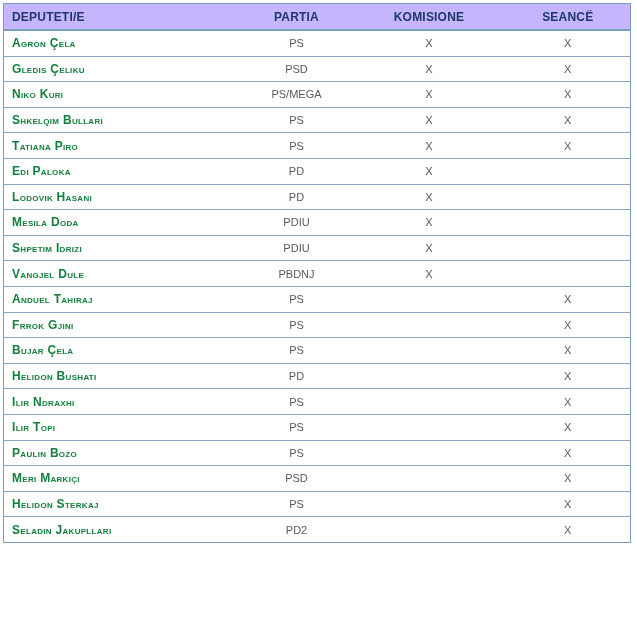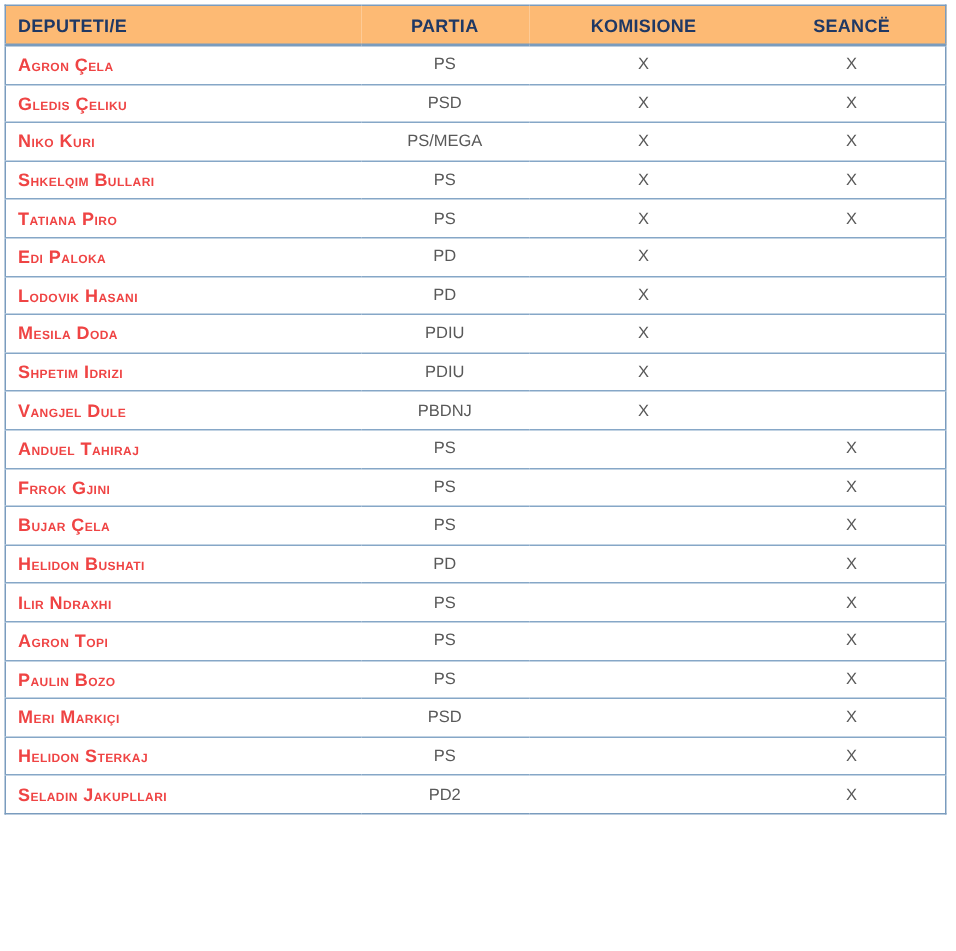--- a/index.html
+++ b/index.html
@@ -25,21 +25,21 @@
     border-collapse: collapse;
     table-layout: fixed;
     border: 1px solid #7a9cbe;
   }
   col.c-name   { width: 237px; }
   col.c-party  { width: 112px; }
   col.c-kom    { width: 153px; }
   col.c-seance { width: 125px; }
 
   thead th {
-    background: #fdba74;
+    background: #c4b5fd;
     color: #1f3864;
     font-size: 12px;
     font-weight: 700;
     height: 25px;
     text-align: center;
     vertical-align: middle;
     border-bottom: 2px solid #7a9cbe;
     letter-spacing: 0.2px;
     padding: 0;
   }
@@ -52,21 +52,21 @@
     border-top: 1px solid #86a7c7;
     vertical-align: middle;
     font-size: 11px;
     padding: 0;
     background: #ffffff;
   }
   tbody tr:first-child td { border-top: none; }
   td.name-cell {
     text-align: left;
     padding-left: 8px;
-    color: #ef4444;
+    color: #15803d;
     font-weight: 700;
     font-variant: small-caps;
     letter-spacing: 0.3px;
     font-size: 12px;
   }
   td.value-cell {
     text-align: center;
     color: #595959;
     font-size: 11px;
   }
@@ -175,21 +175,21 @@
         <td class="value-cell"></td>
         <td class="value-cell">X</td>
       </tr>
       <tr>
         <td class="name-cell">Ilir Ndraxhi</td>
         <td class="value-cell">PS</td>
         <td class="value-cell"></td>
         <td class="value-cell">X</td>
       </tr>
       <tr>
-        <td class="name-cell">Agron Topi</td>
+        <td class="name-cell">Ilir Topi</td>
         <td class="value-cell">PS</td>
         <td class="value-cell"></td>
         <td class="value-cell">X</td>
       </tr>
       <tr>
         <td class="name-cell">Paulin Bozo</td>
         <td class="value-cell">PS</td>
         <td class="value-cell"></td>
         <td class="value-cell">X</td>
       </tr>

